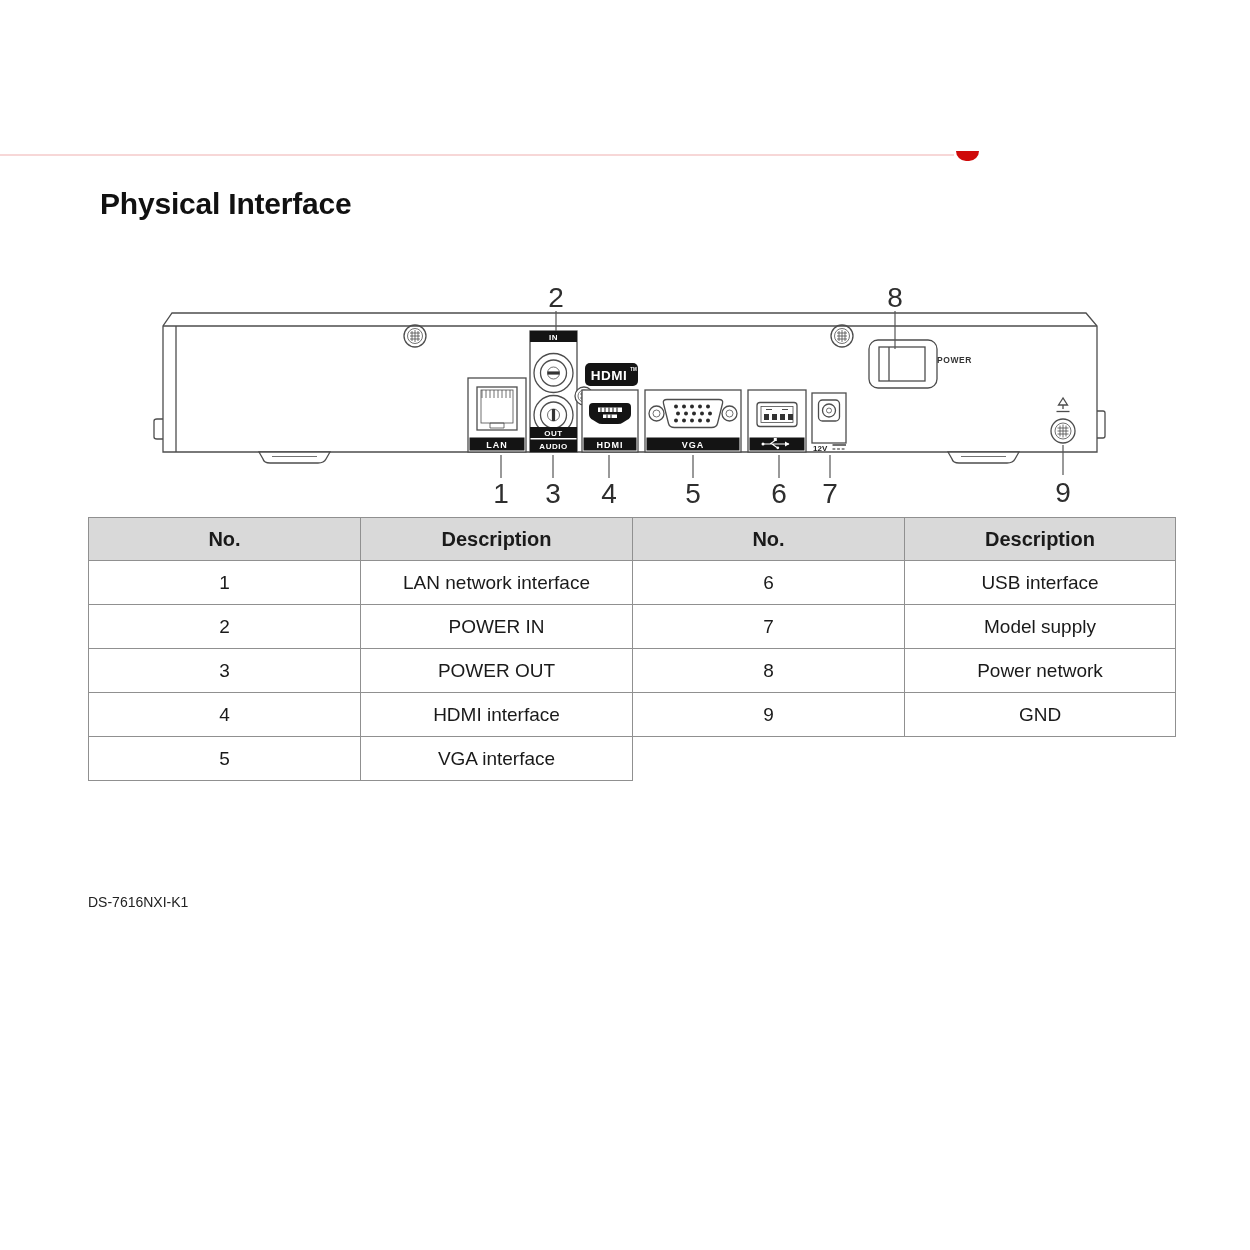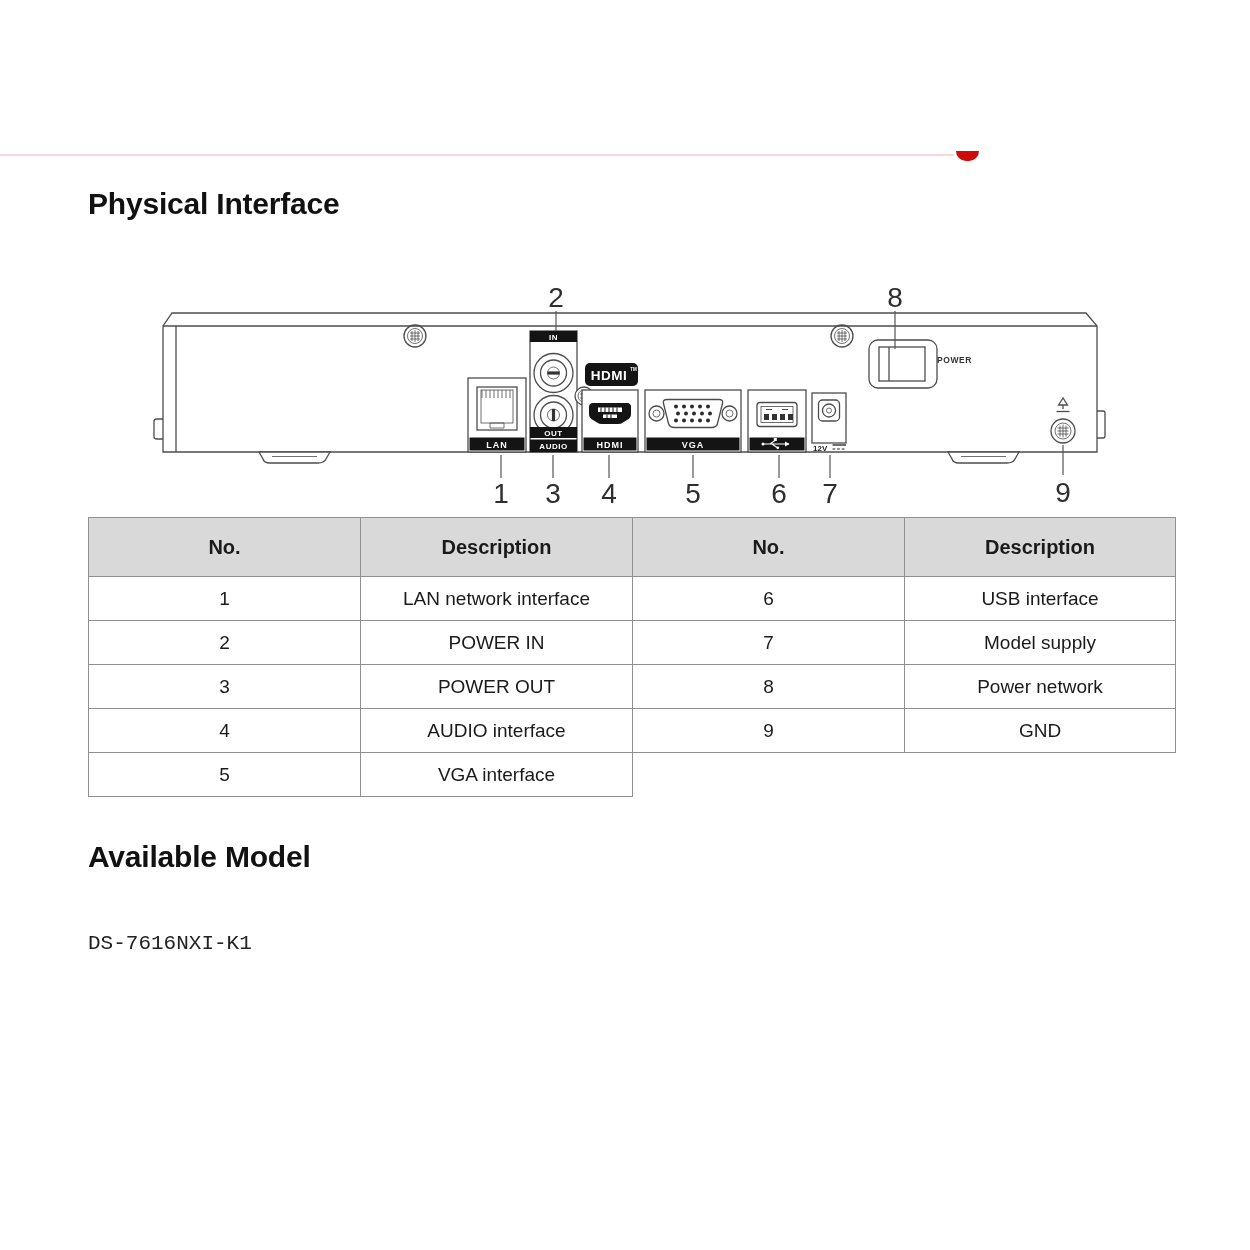--- a/index.html
+++ b/index.html
@@ -3,41 +3,41 @@
 <meta charset="utf-8">
 <style>
   html,body{margin:0;padding:0;background:#fff;}
   .page{position:relative;width:1250px;height:1250px;background:#fff;overflow:hidden;
         font-family:"Liberation Sans",sans-serif;color:#1a1a1a;}
   .top-rule{position:absolute;left:0;top:154px;width:954px;height:2px;background:#f7d7d7;}
   .logo-tip{position:absolute;left:956px;top:151px;width:23px;height:10px;background:#cf0a0a;
             border-radius:0 0 12px 12px;}
   h1.sec{position:absolute;left:88px;margin:0;font-size:30px;font-weight:700;color:#111;
          letter-spacing:-0.2px;line-height:36px;}
-  #title-physical{top:186px;}
+  #title-physical{top:186px;margin-left:12px;}
   #title-model{top:839px;}
-  .model-no{position:absolute;left:88px;top:932px;margin:0;font-size:21px;color:#222;font-family:Liberation Mono, monospace;}
+  .model-no{position:absolute;left:88px;top:894px;margin:0;font-size:14px;color:#222;}
   svg.diagram{position:absolute;left:0;top:250px;}
   svg .outline{stroke:#4d4d4d;stroke-width:1.3;fill:none;}
   svg .thin{stroke:#4d4d4d;stroke-width:0.8;fill:none;}
   svg .fillwhite{fill:#fff;}
   svg .black{fill:#141414;stroke:none;}
   svg text{font-family:"Liberation Sans",sans-serif;}
   .bar-label{fill:#fff;font-size:9px;font-weight:700;text-anchor:middle;letter-spacing:1px;}
   .bar-label.sm{font-size:8px;letter-spacing:0.5px;}
   .hdmi-logo{fill:#fff;font-size:13.5px;font-weight:700;text-anchor:middle;letter-spacing:0.5px;}
   .hdmi-tm{fill:#fff;font-size:4.5px;font-weight:700;text-anchor:middle;}
   .tiny-label{fill:#222;font-size:8px;font-weight:700;}
   .power-label{fill:#333;font-size:8.5px;font-weight:700;letter-spacing:0.6px;}
   .callout{fill:#2e2e2e;font-size:28px;text-anchor:middle;}
   .leader{stroke:#555;stroke-width:1.2;fill:none;}
   table.iface{position:absolute;left:88px;top:517px;width:1087px;border-collapse:collapse;
               table-layout:fixed;font-size:19px;color:#1a1a1a;}
   table.iface th{background:#d9d9d9;border:1px solid #909090;height:42px;
-                 font-size:20px;font-weight:700;text-align:center;padding:8px;}
+                 font-size:20px;font-weight:700;text-align:center;padding:0;}
   table.iface td{border:1px solid #909090;height:43px;text-align:center;padding:0;}
 </style>
 </head>
 <body>
 
 <div class="page">
 
   <div class="top-rule"></div>
   <div class="logo-tip"></div>
 
@@ -258,27 +258,26 @@
         <td>Model supply</td>
       </tr>
       <tr>
         <td>3</td>
         <td>POWER OUT</td>
         <td>8</td>
         <td>Power network</td>
       </tr>
       <tr>
         <td>4</td>
-        <td>AUDIO interface</td>
+        <td>HDMI interface</td>
         <td>9</td>
         <td>GND</td>
       </tr>
       <tr>
         <td>5</td>
         <td>VGA interface</td>
       </tr>
     </tbody>
   </table>
 
-  <h1 class="sec" id="title-model">Available Model</h1>
   <p class="model-no">DS-7616NXI-K1</p>
 
 </div>
 
 </body></html>

